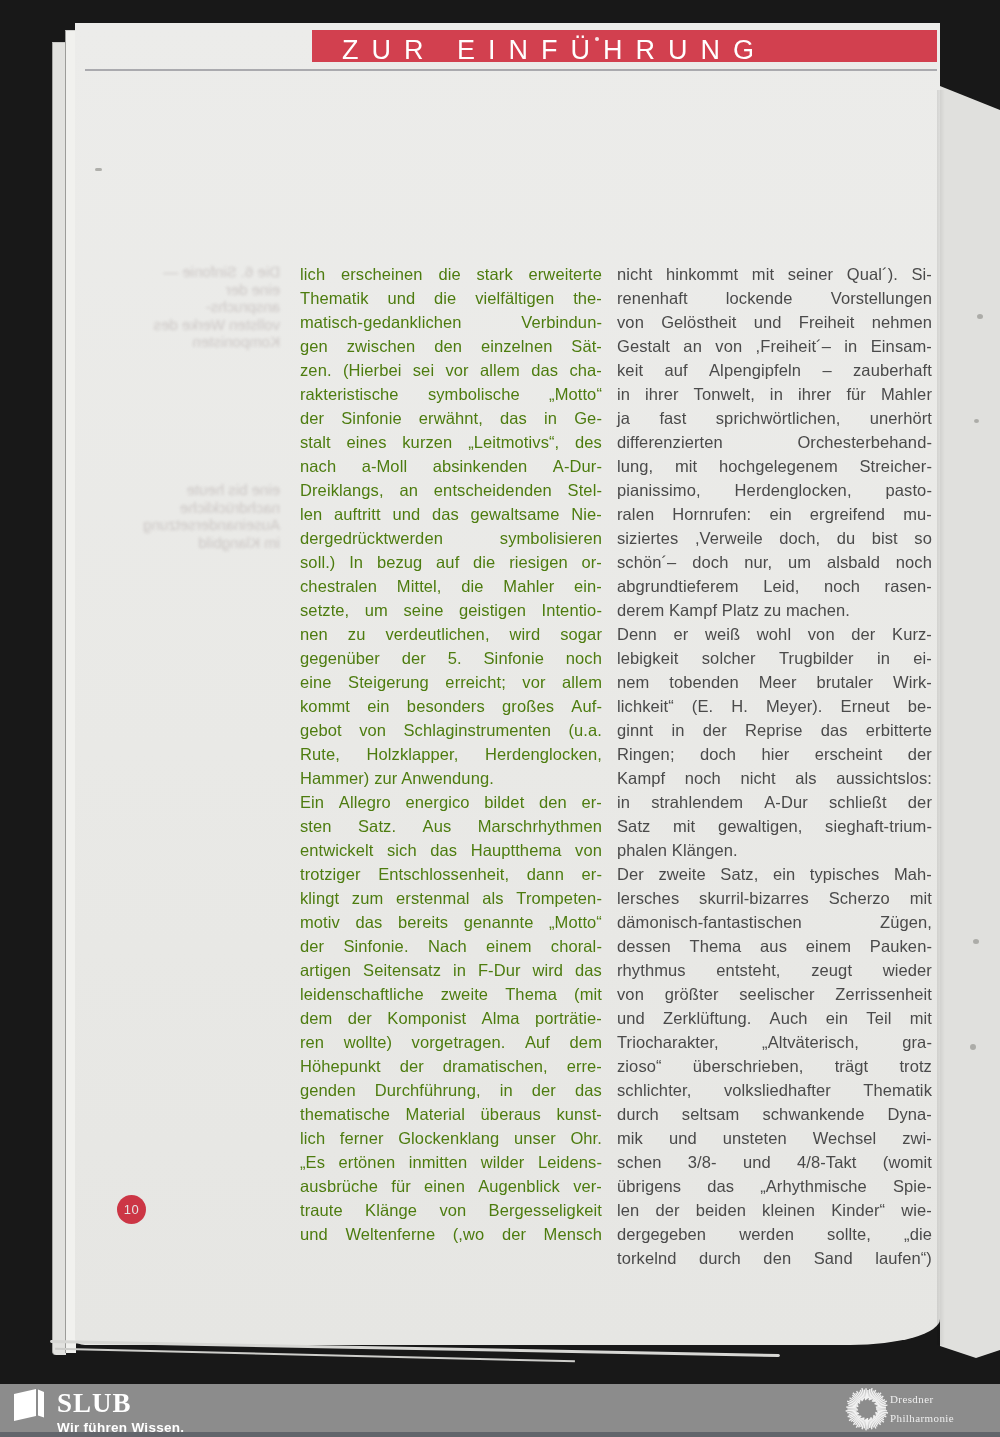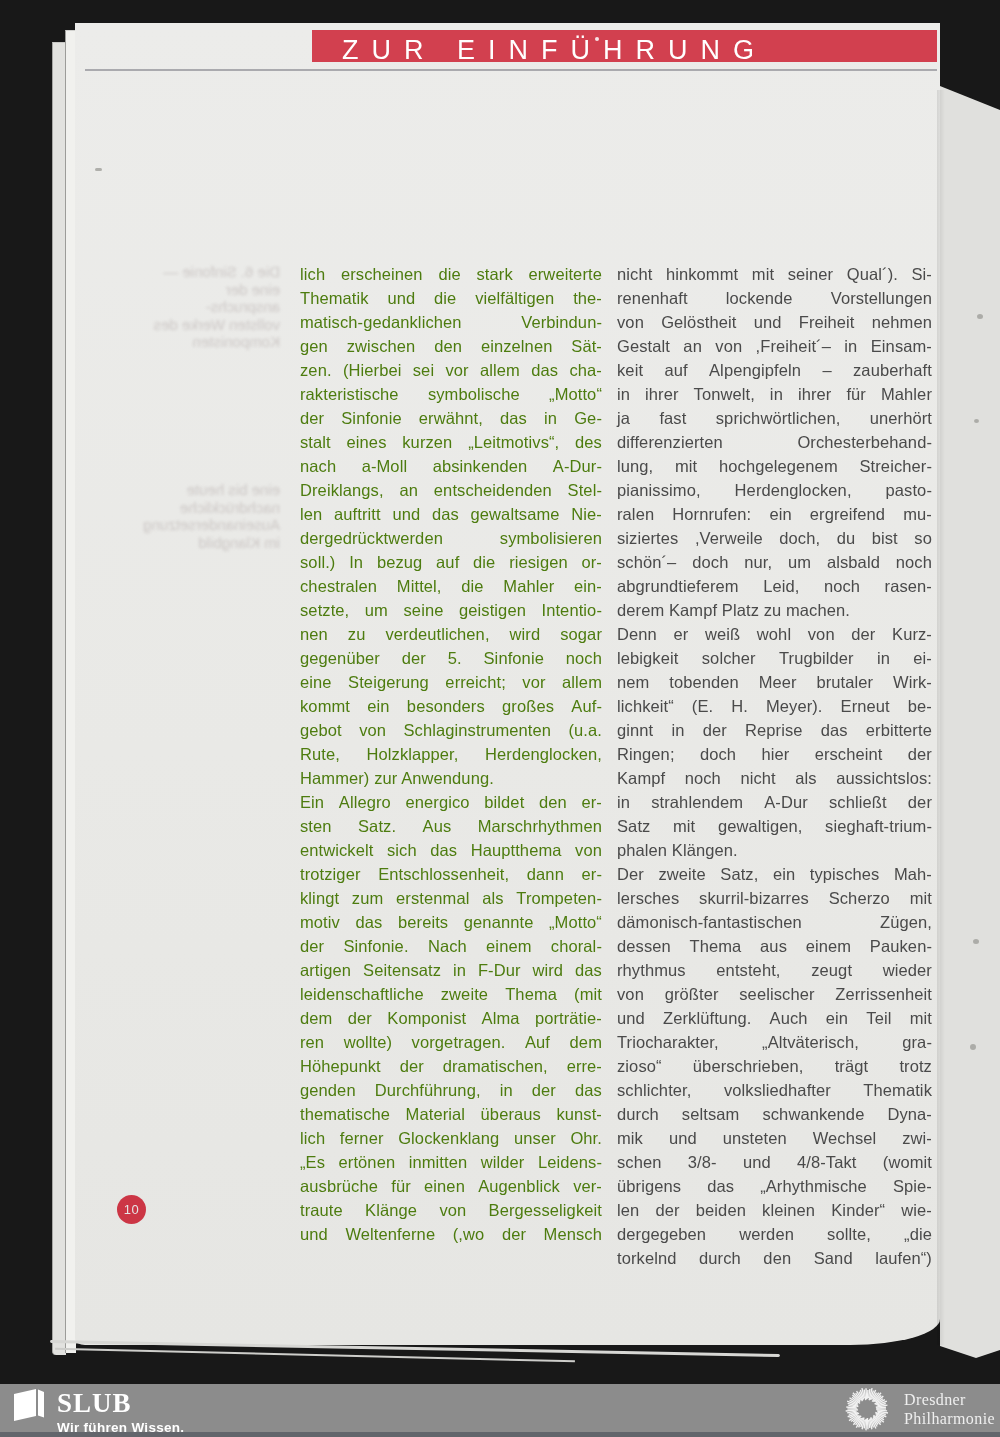--- a/index.html
+++ b/index.html
@@ -62,22 +62,22 @@
 
   
   .footer{position:absolute;left:0;top:1384px;width:1000px;height:53px;}
   .footer-bottom{position:absolute;left:0;bottom:0;width:100%;height:5px;background:#62656b;}
   .slub{position:absolute;left:13px;top:4px;display:flex;}
   .slub-text{margin-left:12px;}
   .slub-name{color:#ffffff;font-family:"Liberation Serif",serif;font-weight:bold;
     font-size:27px;line-height:30px;letter-spacing:1px;}
   .slub-tagline{color:#ffffff;font-size:13.5px;font-weight:bold;margin-top:2px;letter-spacing:0.3px;}
   .phil{position:absolute;left:844px;top:2px;display:flex;align-items:center;}
-  .phil-text{margin-left:14px;color:#efefef;font-family:"Liberation Serif",serif;
-    font-size:16px;line-height:19px;letter-spacing:0.4px;}
+  .phil-text{margin-left:0;color:#efefef;font-family:"Liberation Serif",serif;
+    font-size:11px;line-height:19px;letter-spacing:0.4px;}
 </style>
 </head>
 <body>
 
 <div id="stage">
 
   <div class="sheet-edge-b"></div>
   <div class="sheet-edge-a"></div>
 
   <div class="page"></div>

